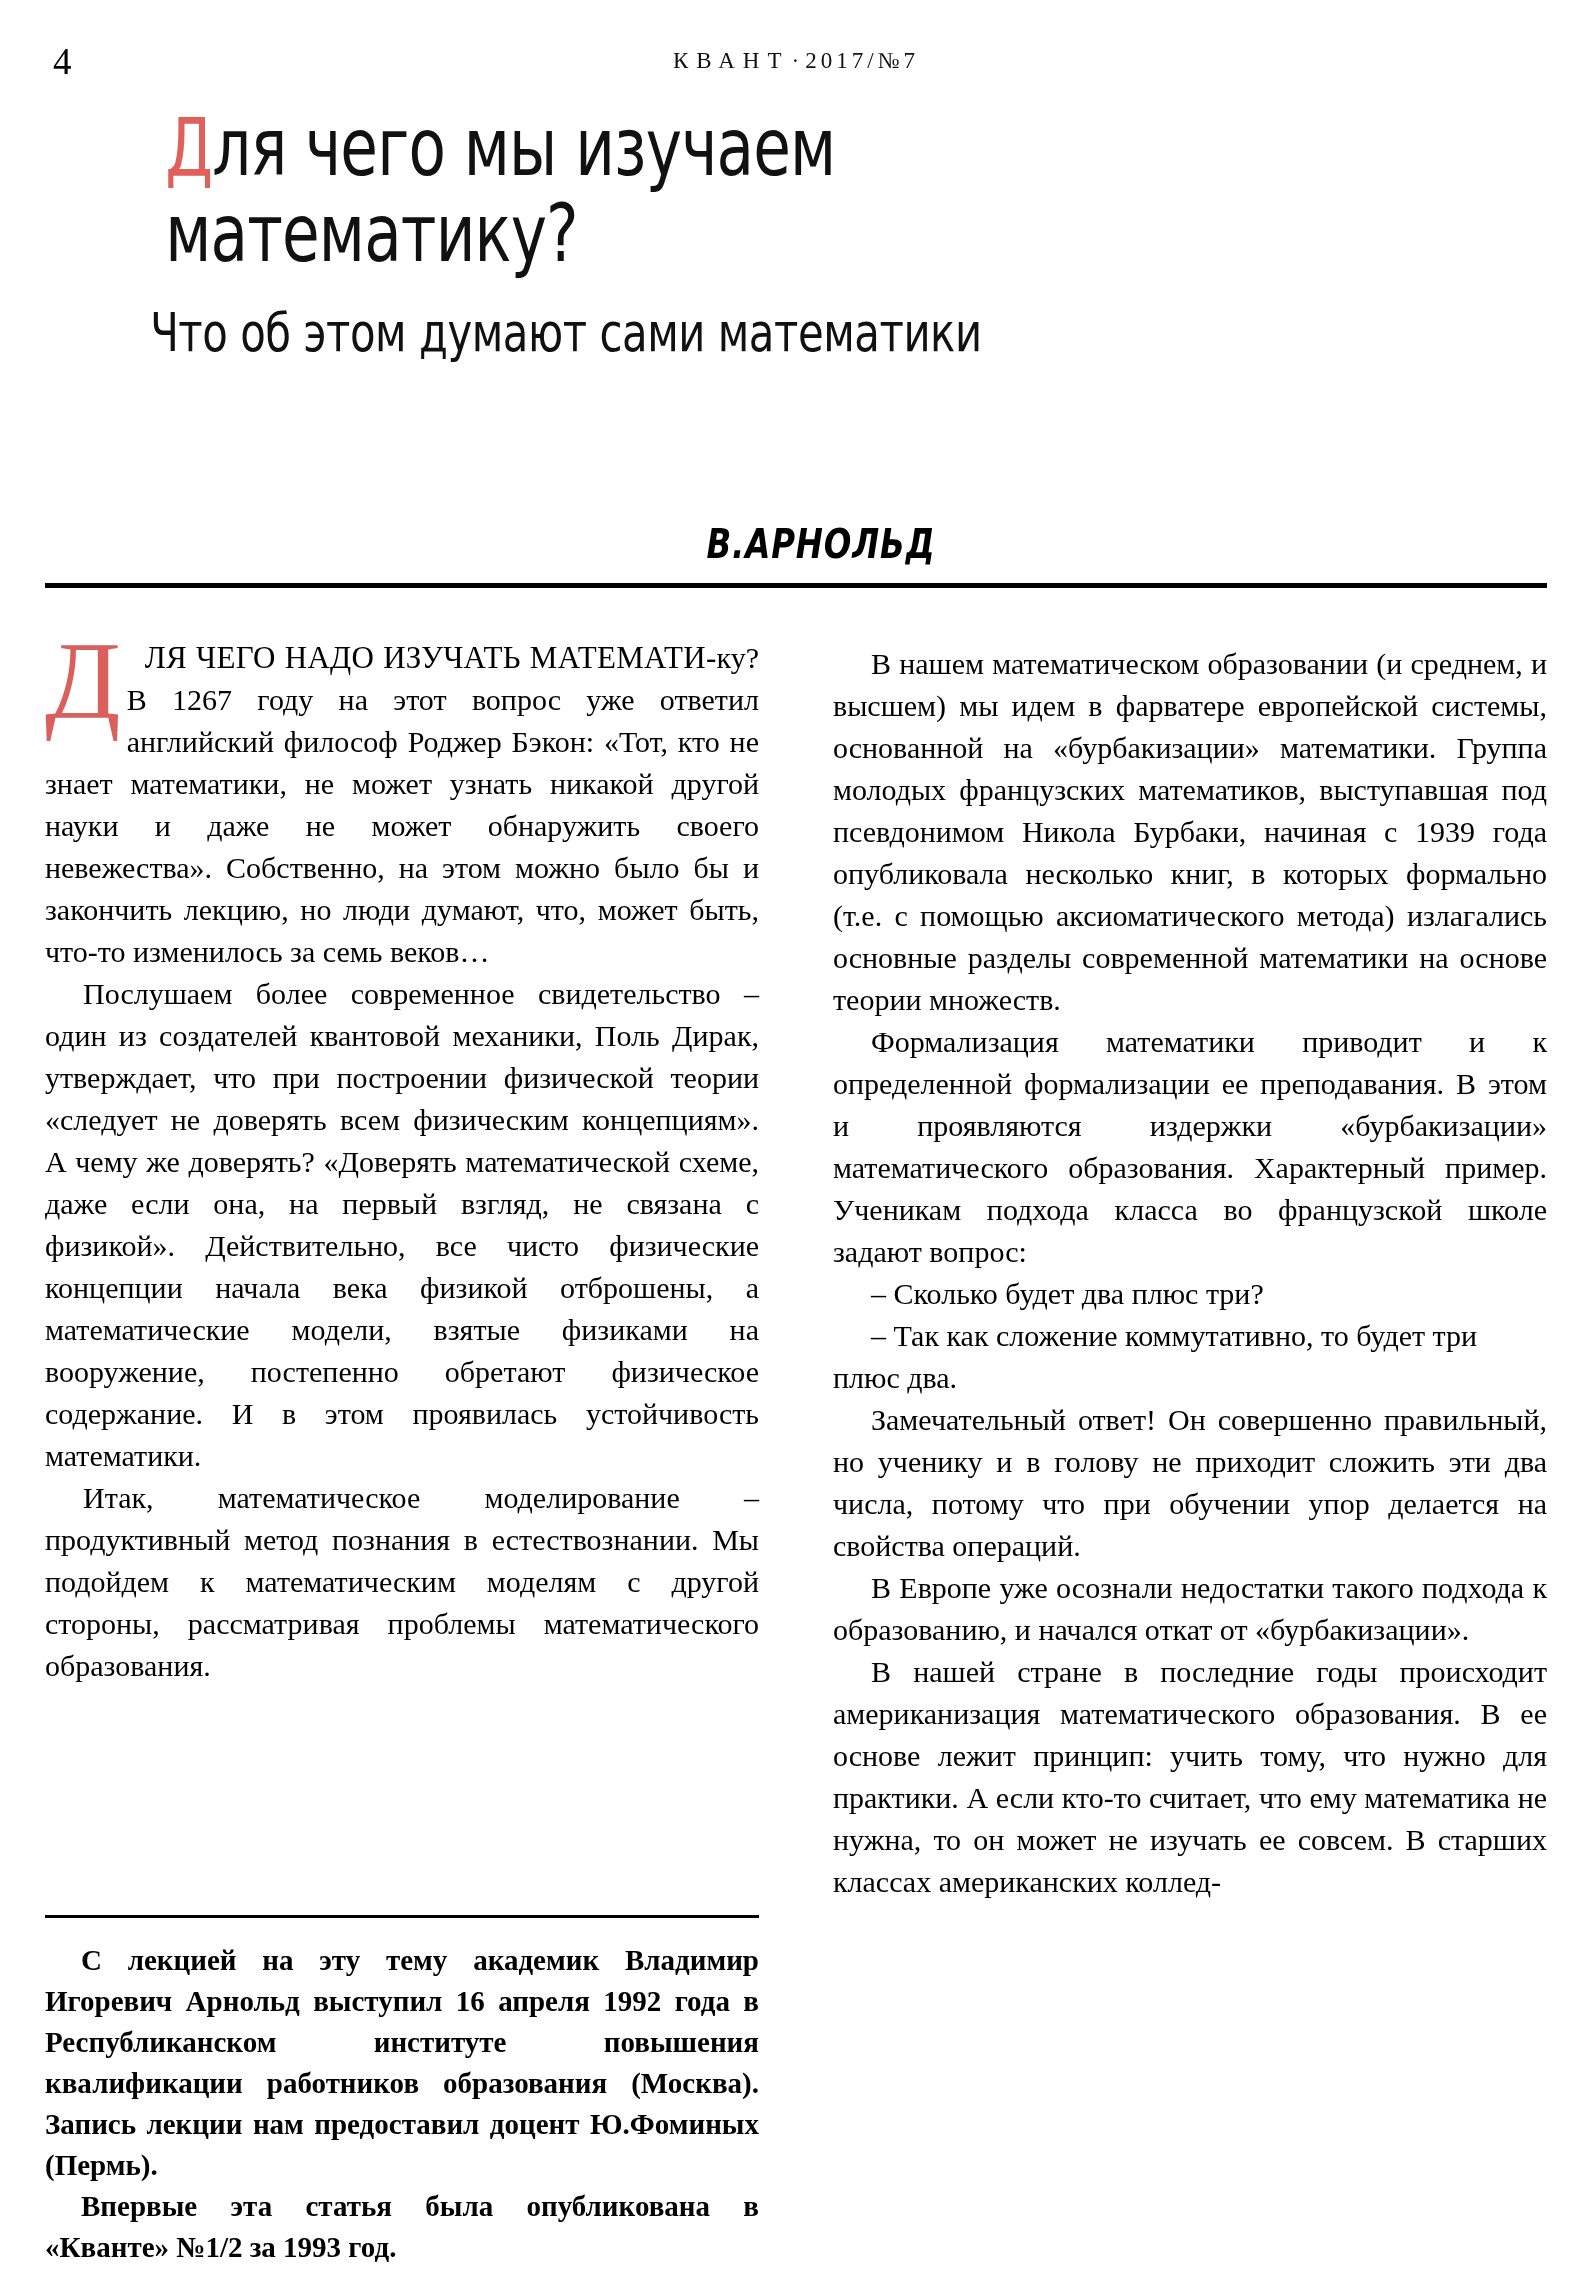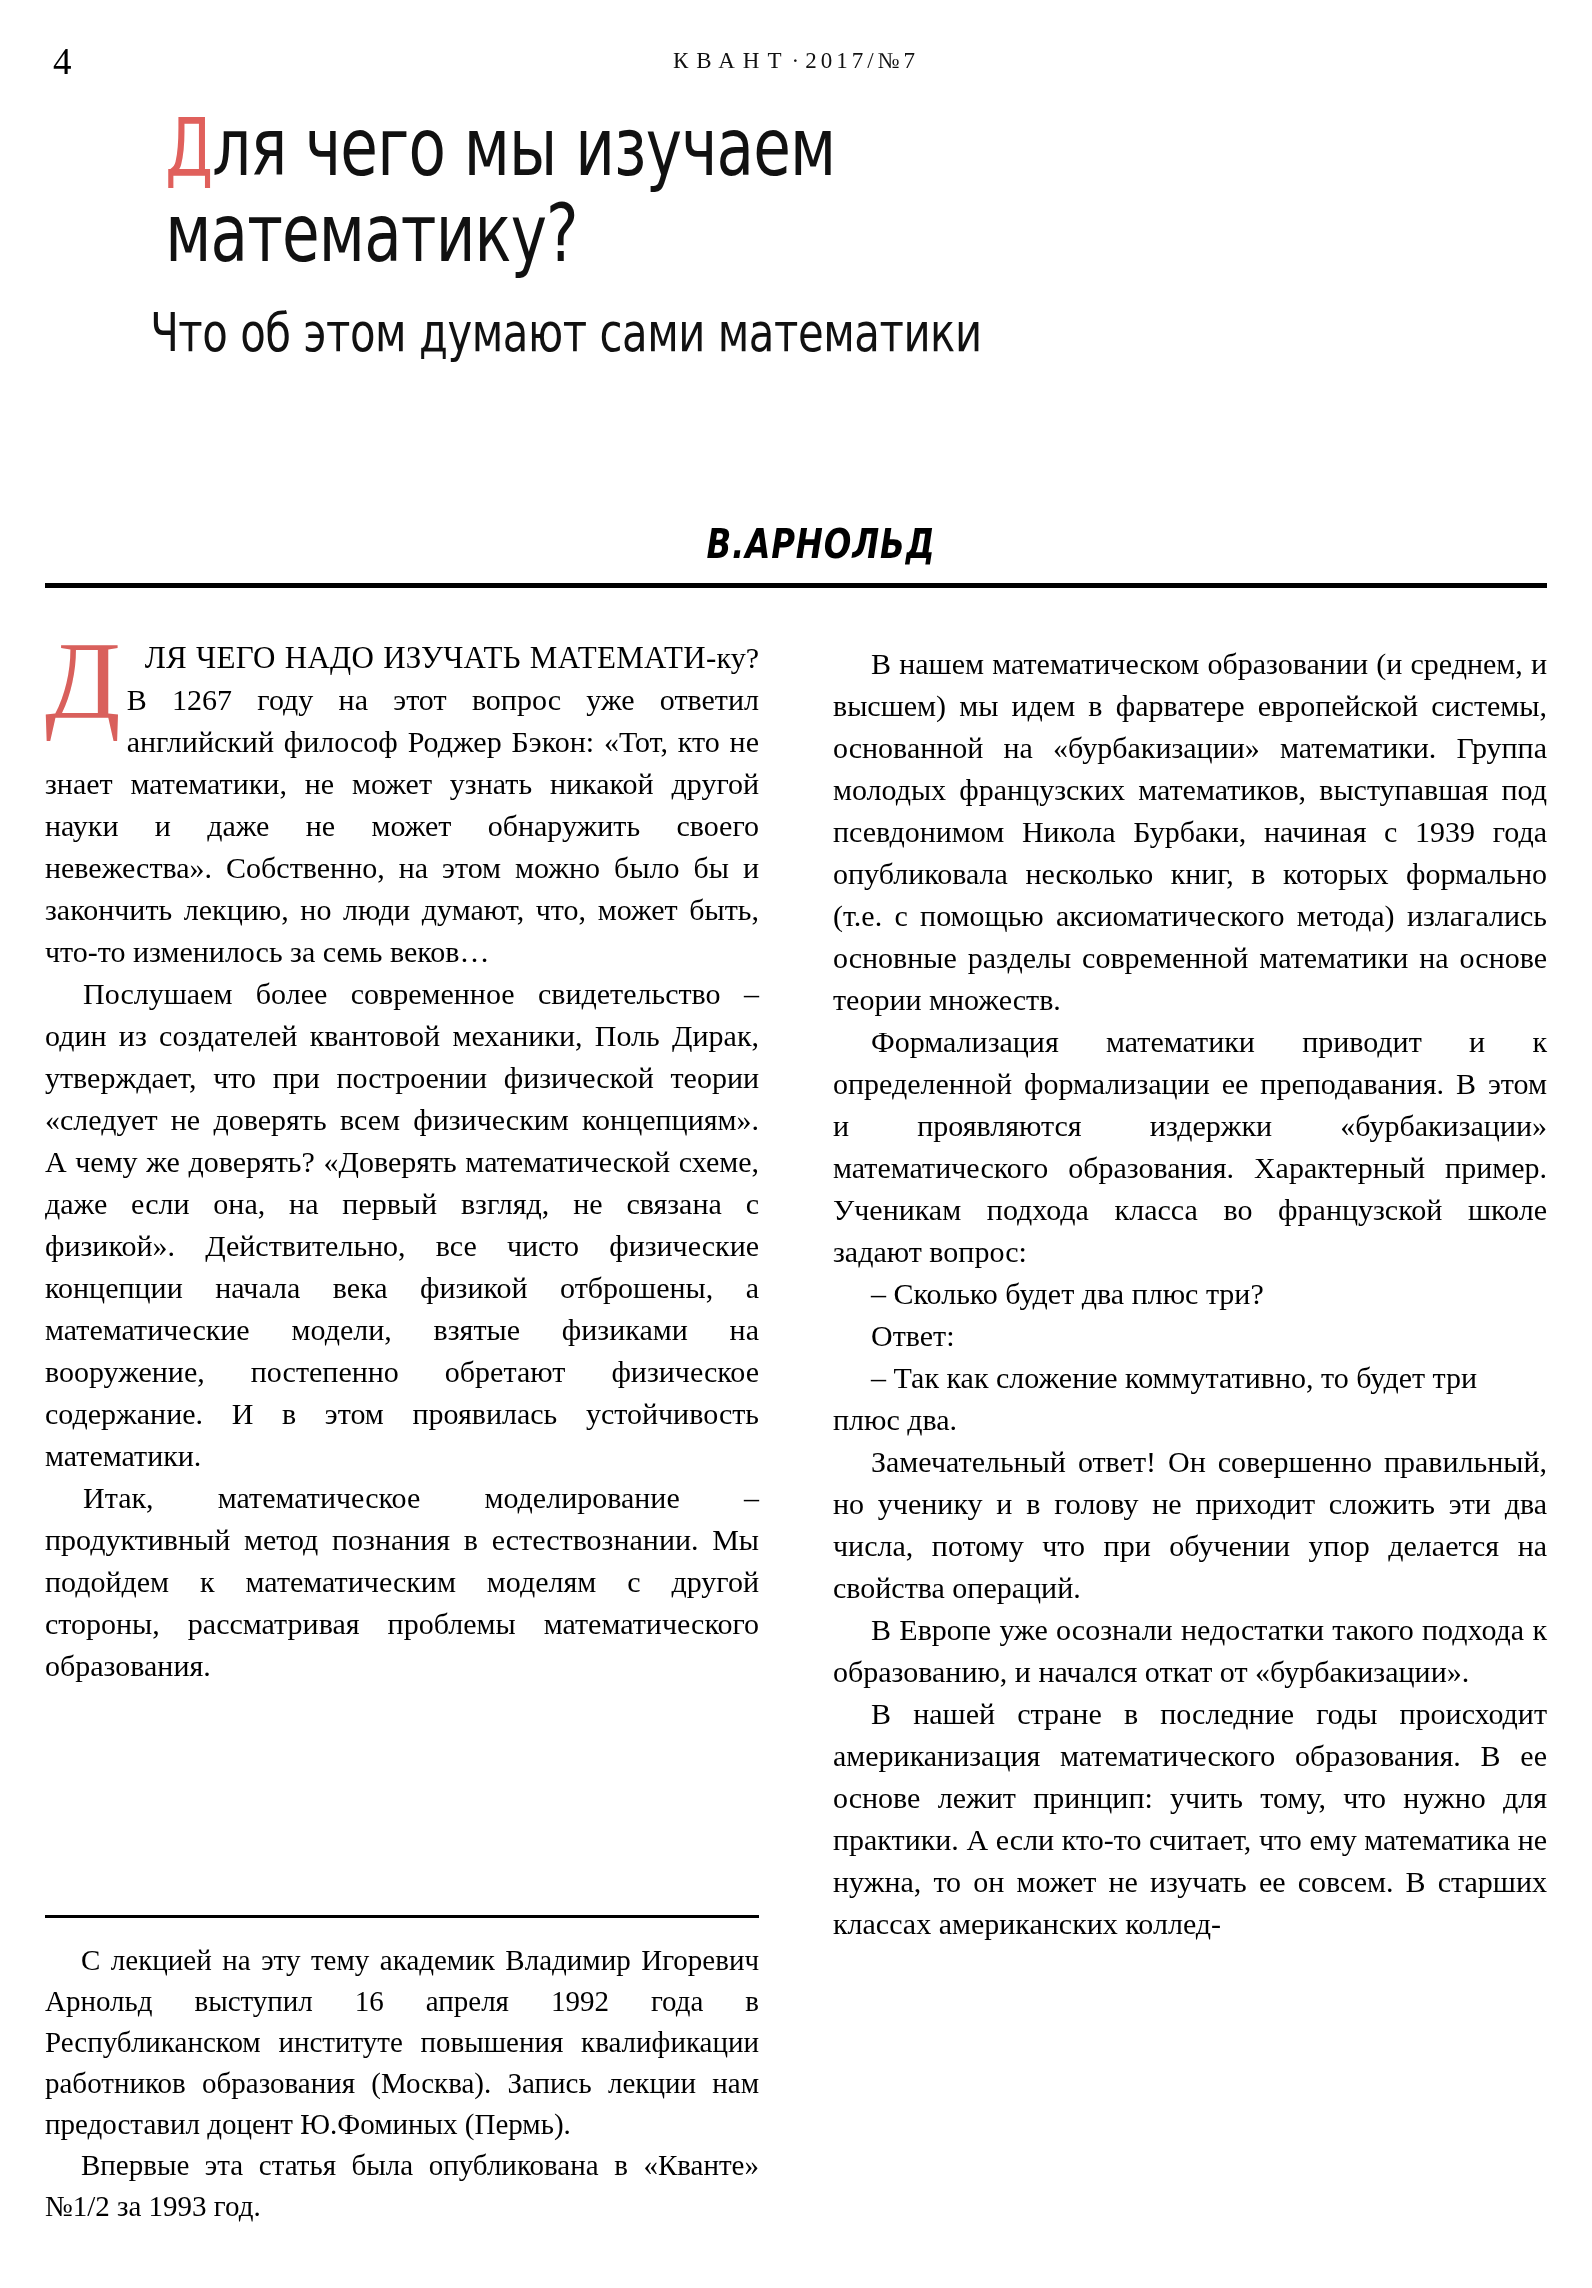--- a/index.html
+++ b/index.html
@@ -185,20 +185,21 @@
     margin-bottom: 22px;
   }
   .footnote-text p {
     margin: 0;
     font-family: "Liberation Serif", "DejaVu Serif", serif;
     font-size: 29px;
     line-height: 41px;
     text-align: justify;
     text-indent: 36px;
     color: #000;
+    font-weight: bold;
   }
 </style>
 </head>
 <body>
 
 <div class="page">
 
   <div class="running-head">
     <div class="folio">4</div>
     <div class="magazine-line">
@@ -226,21 +227,20 @@
         <span class="dropcap">Д</span><span class="smallcaps">ЛЯ ЧЕГО НАДО ИЗУЧАТЬ МАТЕМАТИ-</span><span>ку? В 1267 году на этот вопрос уже ответил английский философ Роджер Бэкон: «Тот, кто не знает математики, не может узнать никакой другой науки и даже не может обнаружить своего невежества». Собственно, на этом можно было бы и закончить лекцию, но люди думают, что, может быть, что-то изменилось за семь веков…</span>
       </p>
       <p>Послушаем более современное свидетельство – один из создателей квантовой механики, Поль Дирак, утверждает, что при построении физической теории «следует не доверять всем физическим концепциям». А чему же доверять? «Доверять математической схеме, даже если она, на первый взгляд, не связана с физикой». Действительно, все чисто физические концепции начала века физикой отброшены, а математические модели, взятые физиками на вооружение, постепенно обретают физическое содержание. И в этом проявилась устойчивость математики.</p>
       <p>Итак, математическое моделирование – продуктивный метод познания в естествознании. Мы подойдем к математическим моделям с другой стороны, рассматривая проблемы математического образования.</p>
     </div>
 
     <div class="col col-right body-text">
       <p>В нашем математическом образовании (и среднем, и высшем) мы идем в фарватере европейской системы, основанной на «бурбакизации» математики. Группа молодых французских математиков, выступавшая под псевдонимом Никола Бурбаки, начиная с 1939 года опубликовала несколько книг, в которых формально (т.е. с помощью аксиоматического метода) излагались основные разделы современной математики на основе теории множеств.</p>
       <p>Формализация математики приводит и к определенной формализации ее преподавания. В этом и проявляются издержки «бурбакизации» математического образования. Характерный пример. Ученикам подхода класса во французской школе задают вопрос:</p>
       <p class="dialogue">– Сколько будет два плюс три?</p>
-      <p class="dialogue">Ответ:</p>
       <p class="dialogue">– Так как сложение коммутативно, то будет три плюс два.</p>
       <p>Замечательный ответ! Он совершенно правильный, но ученику и в голову не приходит сложить эти два числа, потому что при обучении упор делается на свойства операций.</p>
       <p>В Европе уже осознали недостатки такого подхода к образованию, и начался откат от «бурбакизации».</p>
       <p>В нашей стране в последние годы происходит американизация математического образования. В ее основе лежит принцип: учить тому, что нужно для практики. А если кто-то считает, что ему математика не нужна, то он может не изучать ее совсем. В старших классах американских коллед-</p>
     </div>
   </div>
 
   <div class="footnote-zone">
     <div class="rule-footnote"></div>
     <div class="footnote-text">

